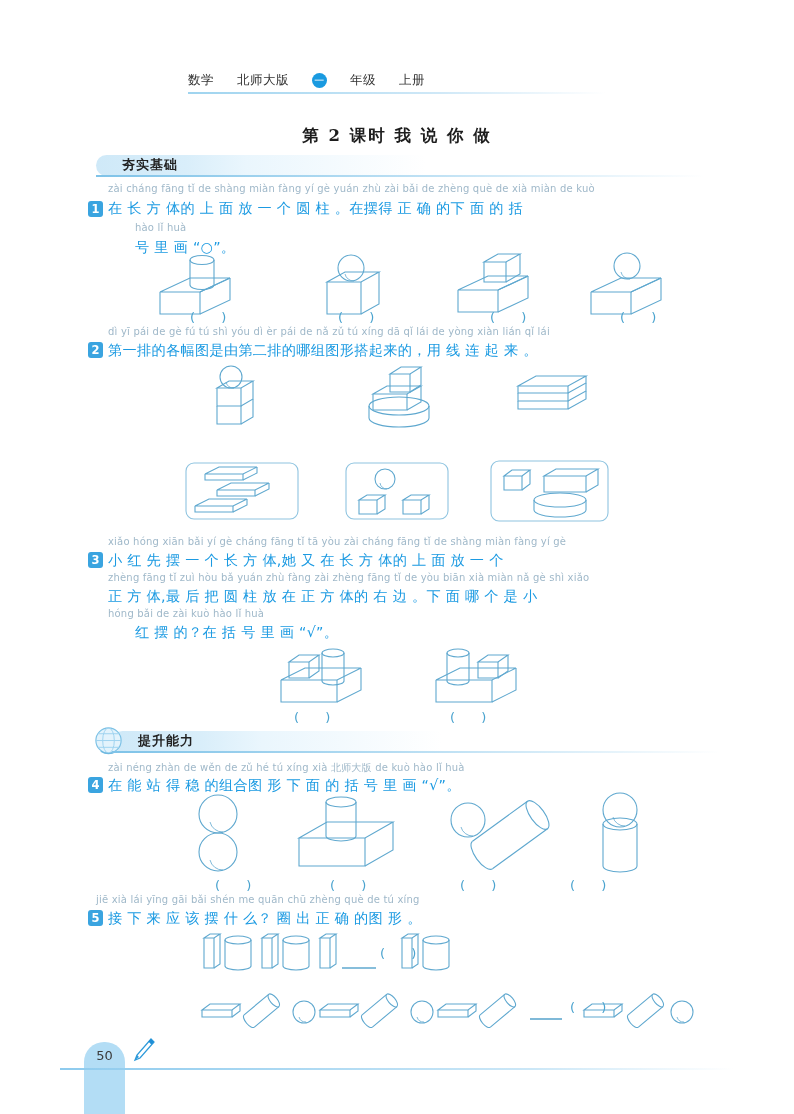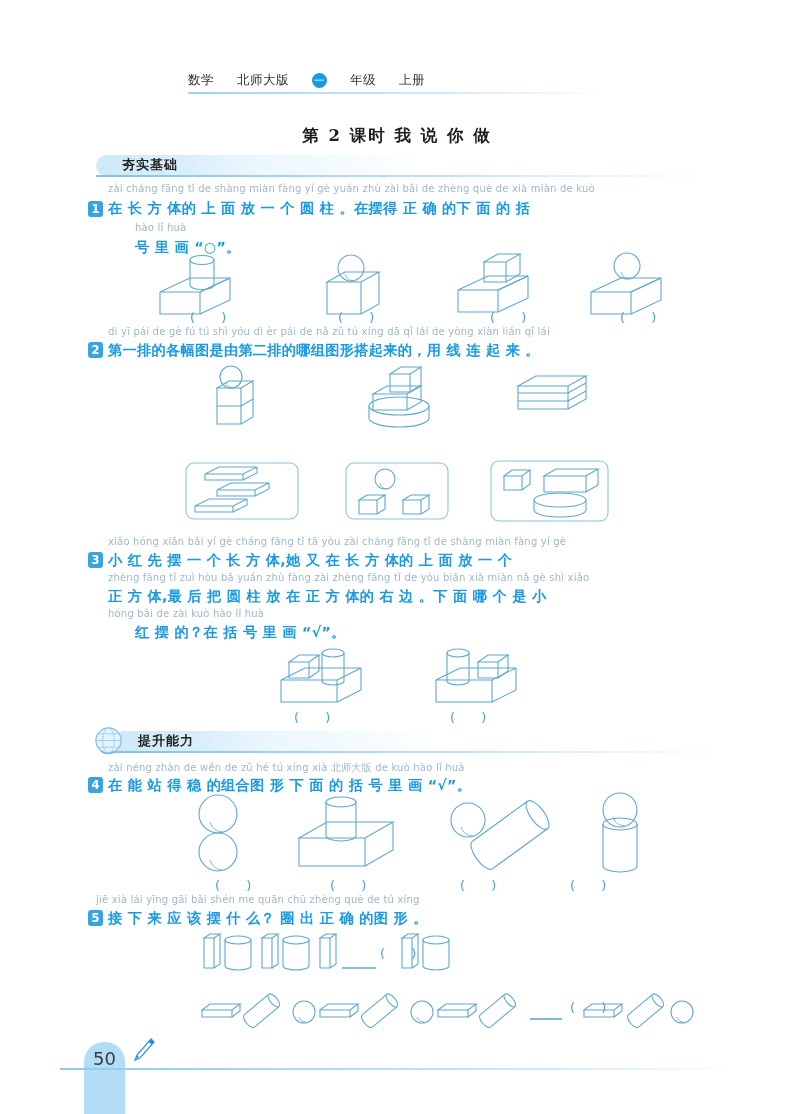--- a/index.html
+++ b/index.html
@@ -33,33 +33,33 @@
   .band .under{position:absolute;left:0;top:20px;width:608px;height:1.6px;
                background:linear-gradient(to right,#7fc3e8,#bfe1f4 55%,#ffffff);}
   .globe{position:absolute;left:-20px;top:-6px;width:33px;height:33px;}
 
   
   .qnum{position:absolute;width:15px;height:16px;border-radius:3px;background:#3aa4e0;
         color:#fff;font-size:11.5px;line-height:16px;text-align:center;font-weight:bold;
         font-family:"DejaVu Sans","Liberation Sans",sans-serif;}
   .py{position:absolute;font-size:10px;color:#9fb8c9;white-space:nowrap;
       font-family:"DejaVu Sans","Liberation Sans",sans-serif;letter-spacing:.2px;}
-  .zh{position:absolute;font-size:14.2px;color:#1b9ae2;white-space:nowrap;font-weight:bold;
+  .zh{position:absolute;font-size:14.2px;color:#1b9ae2;white-space:nowrap;font-weight:normal;
       font-family:"DejaVu Sans","Liberation Sans",sans-serif;letter-spacing:.3px;}
 
   .paren{position:absolute;font-size:13px;color:#4aa3cf;letter-spacing:11px;}
 
   svg{overflow:visible;}
   .fig{position:absolute;}
 
   
   .foot-tab{position:absolute;left:84px;top:1042px;width:41px;height:72px;
             border-radius:20px 20px 0 0;background:#b3ddf5;}
   .foot-num{position:absolute;left:84px;top:1048px;width:41px;text-align:center;
-            font-size:18px;color:#3b3b3b;font-family:"DejaVu Sans","Liberation Sans",sans-serif;}
+            font-size:13px;color:#3b3b3b;font-family:"DejaVu Sans","Liberation Sans",sans-serif;}
   .foot-rule{position:absolute;left:60px;top:1068px;width:674px;height:1.5px;
              background:linear-gradient(to right,#8ecbee,#cbe7f7 70%,#ffffff);}
   .pencil{position:absolute;left:130px;top:1036px;width:26px;height:30px;}
 </style>
 </head>
 <body>
 
 <div class="page">
 
   <div class="hdr">

